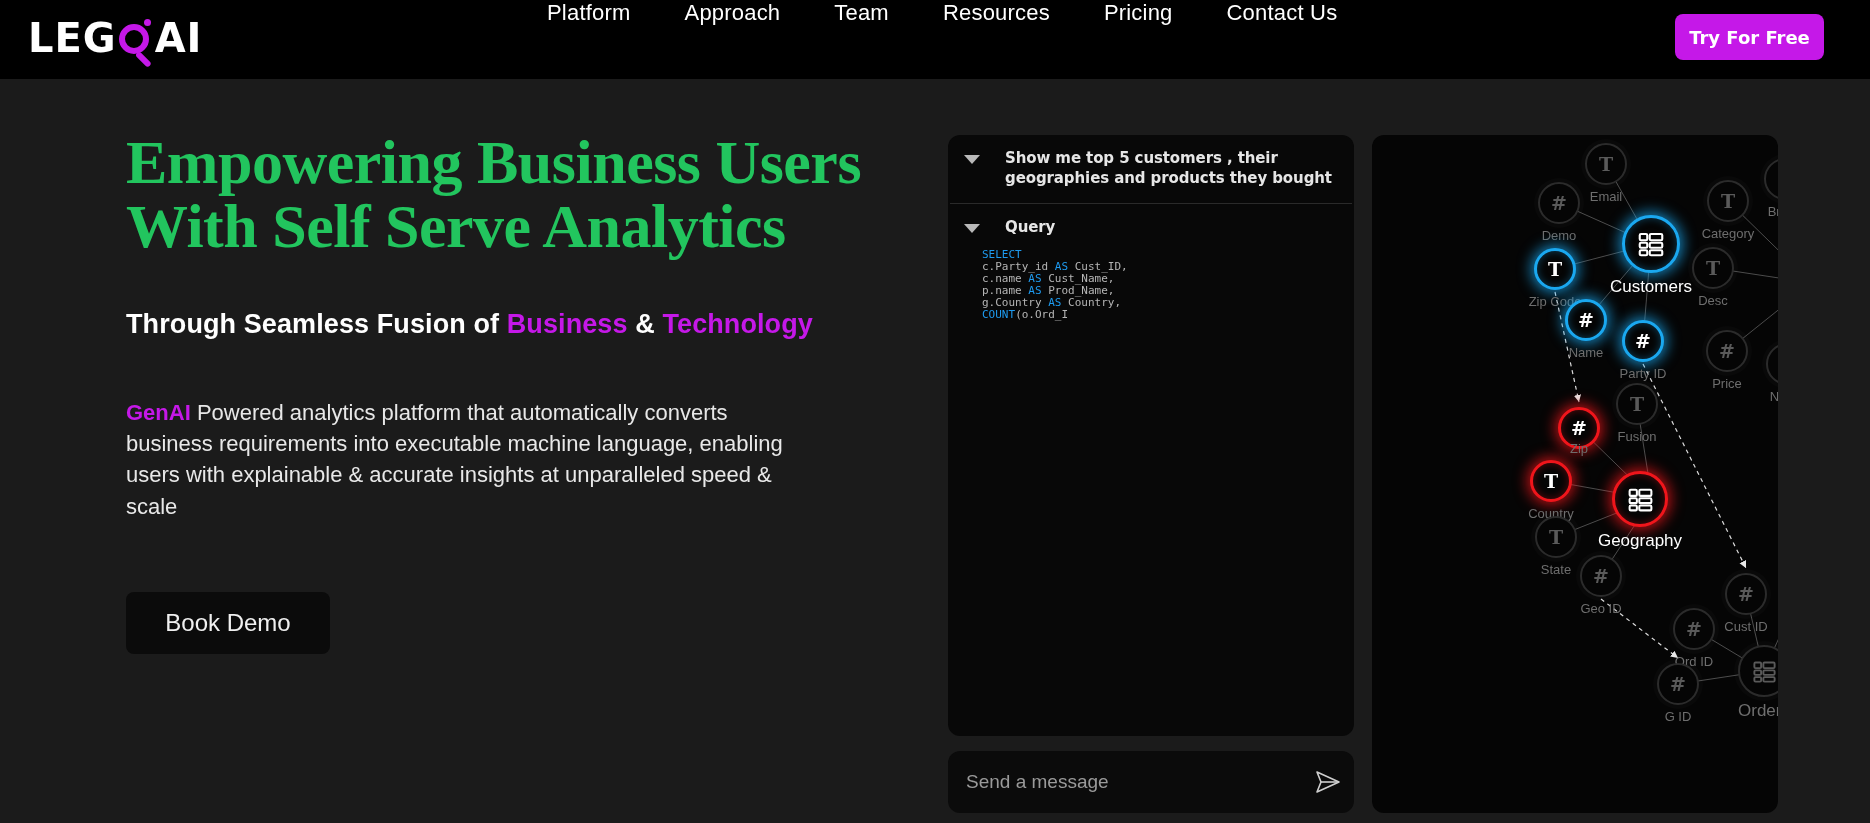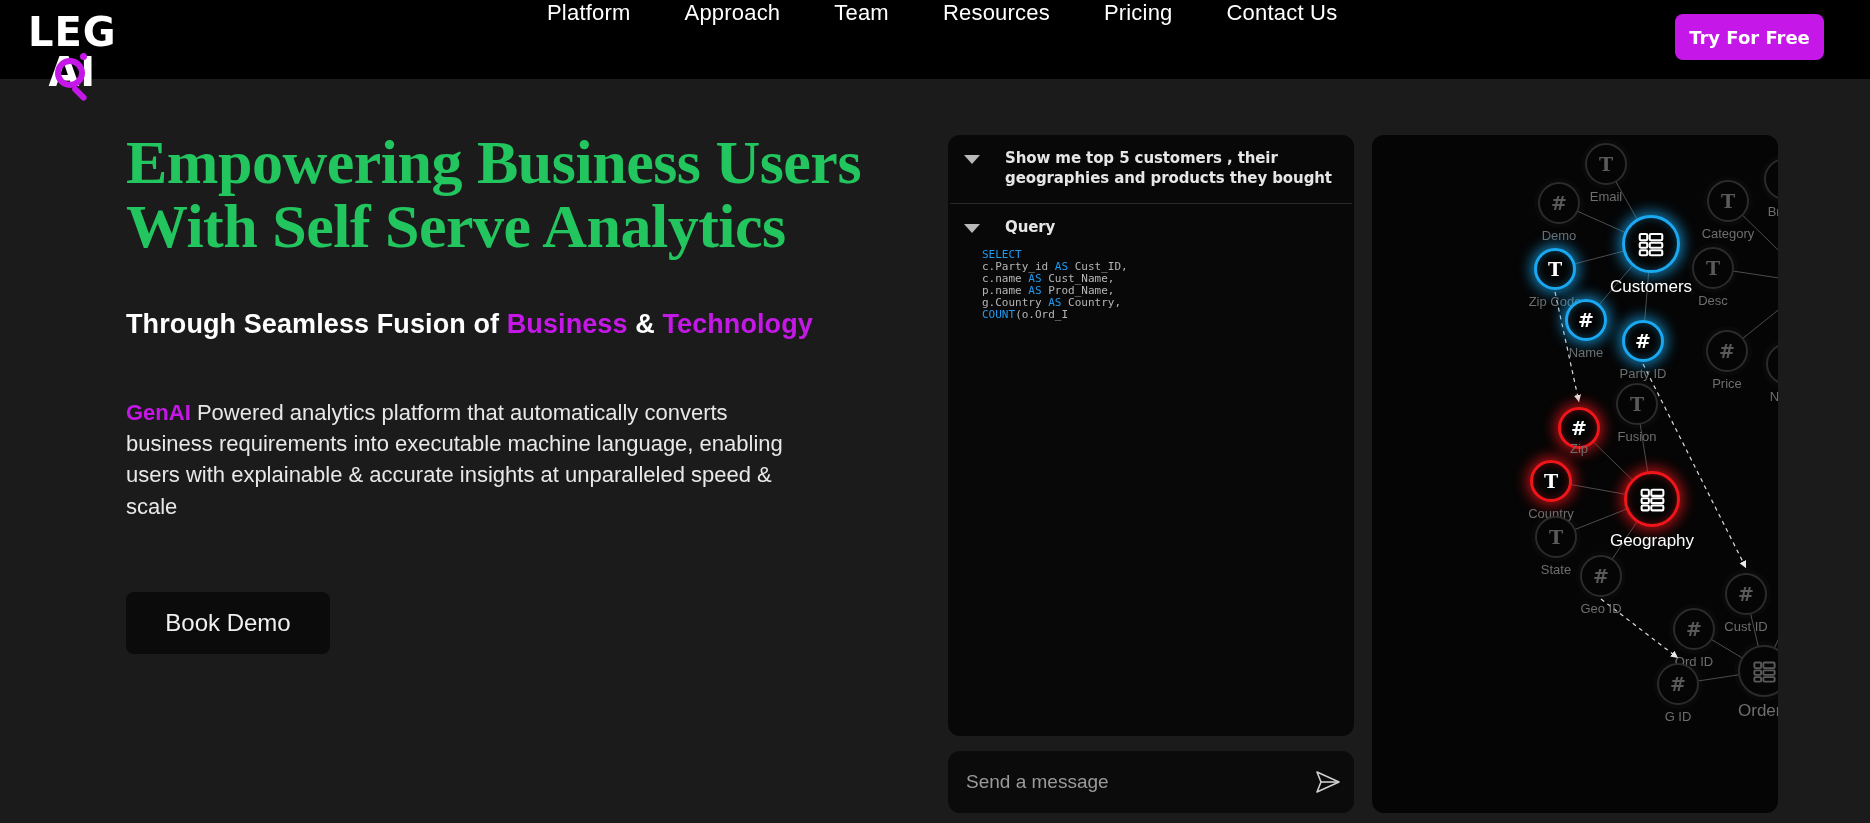--- a/index.html
+++ b/index.html
@@ -11,21 +11,21 @@
   }
 
   
   .header {
     position: absolute; left: 0; top: 0;
     width: 1870px; height: 79px;
     background: #000000;
   }
   .logo {
     position: absolute; left: 28px; top: 12px;
-    height: 52px; display: flex; align-items: center; flex-direction: column;
+    height: 52px; display: flex; align-items: center;
   }
   .logo-text {
     font-family: "DejaVu Sans", sans-serif;
     font-weight: 700; font-size: 40px; letter-spacing: 1px;
     color: #ffffff; line-height: 1;
   }
   .logo-o {
     position: relative; display: inline-block;
     width: 38px; height: 40px; vertical-align: top;
   }
@@ -356,21 +356,21 @@
         <div class="label dim" style="top: 46px;">Fusion</div>
       </div>
       <div class="node" style="left: 158px; top: 325px; width: 42px; height: 42px;">
         <div class="circle red" style="width: 42px; height: 42px; font-size: 19px;">T</div>
         <div class="label dim" style="top: 46px;">Country</div>
       </div>
       <div class="node" style="left: 163px; top: 381px; width: 42px; height: 42px;">
         <div class="circle dim" style="width: 42px; height: 42px; font-size: 19px;">T</div>
         <div class="label dim" style="top: 46px;">State</div>
       </div>
-      <div class="node" style="left: 252px; top: 336px; width: 56px; height: 56px;">
+      <div class="node" style="left: 240px; top: 336px; width: 56px; height: 56px;">
         <div class="circle red" style="width: 56px; height: 56px; font-size: 25px;">
     <svg width="29" height="29" viewBox="0 0 24 24" class="tbl-icon">
       <rect x="3" y="4" width="6" height="5" rx="1" fill="none" stroke="currentColor" stroke-width="1.7"></rect>
       <rect x="11" y="4" width="10" height="5" rx="1" fill="none" stroke="currentColor" stroke-width="1.7"></rect>
       <rect x="3" y="11" width="6" height="4" rx="1" fill="none" stroke="currentColor" stroke-width="1.7"></rect>
       <rect x="11" y="11" width="10" height="4" rx="1" fill="none" stroke="currentColor" stroke-width="1.7"></rect>
       <rect x="3" y="17" width="6" height="4" rx="1" fill="none" stroke="currentColor" stroke-width="1.7"></rect>
       <rect x="11" y="17" width="10" height="4" rx="1" fill="none" stroke="currentColor" stroke-width="1.7"></rect>
     </svg>
         </div>

